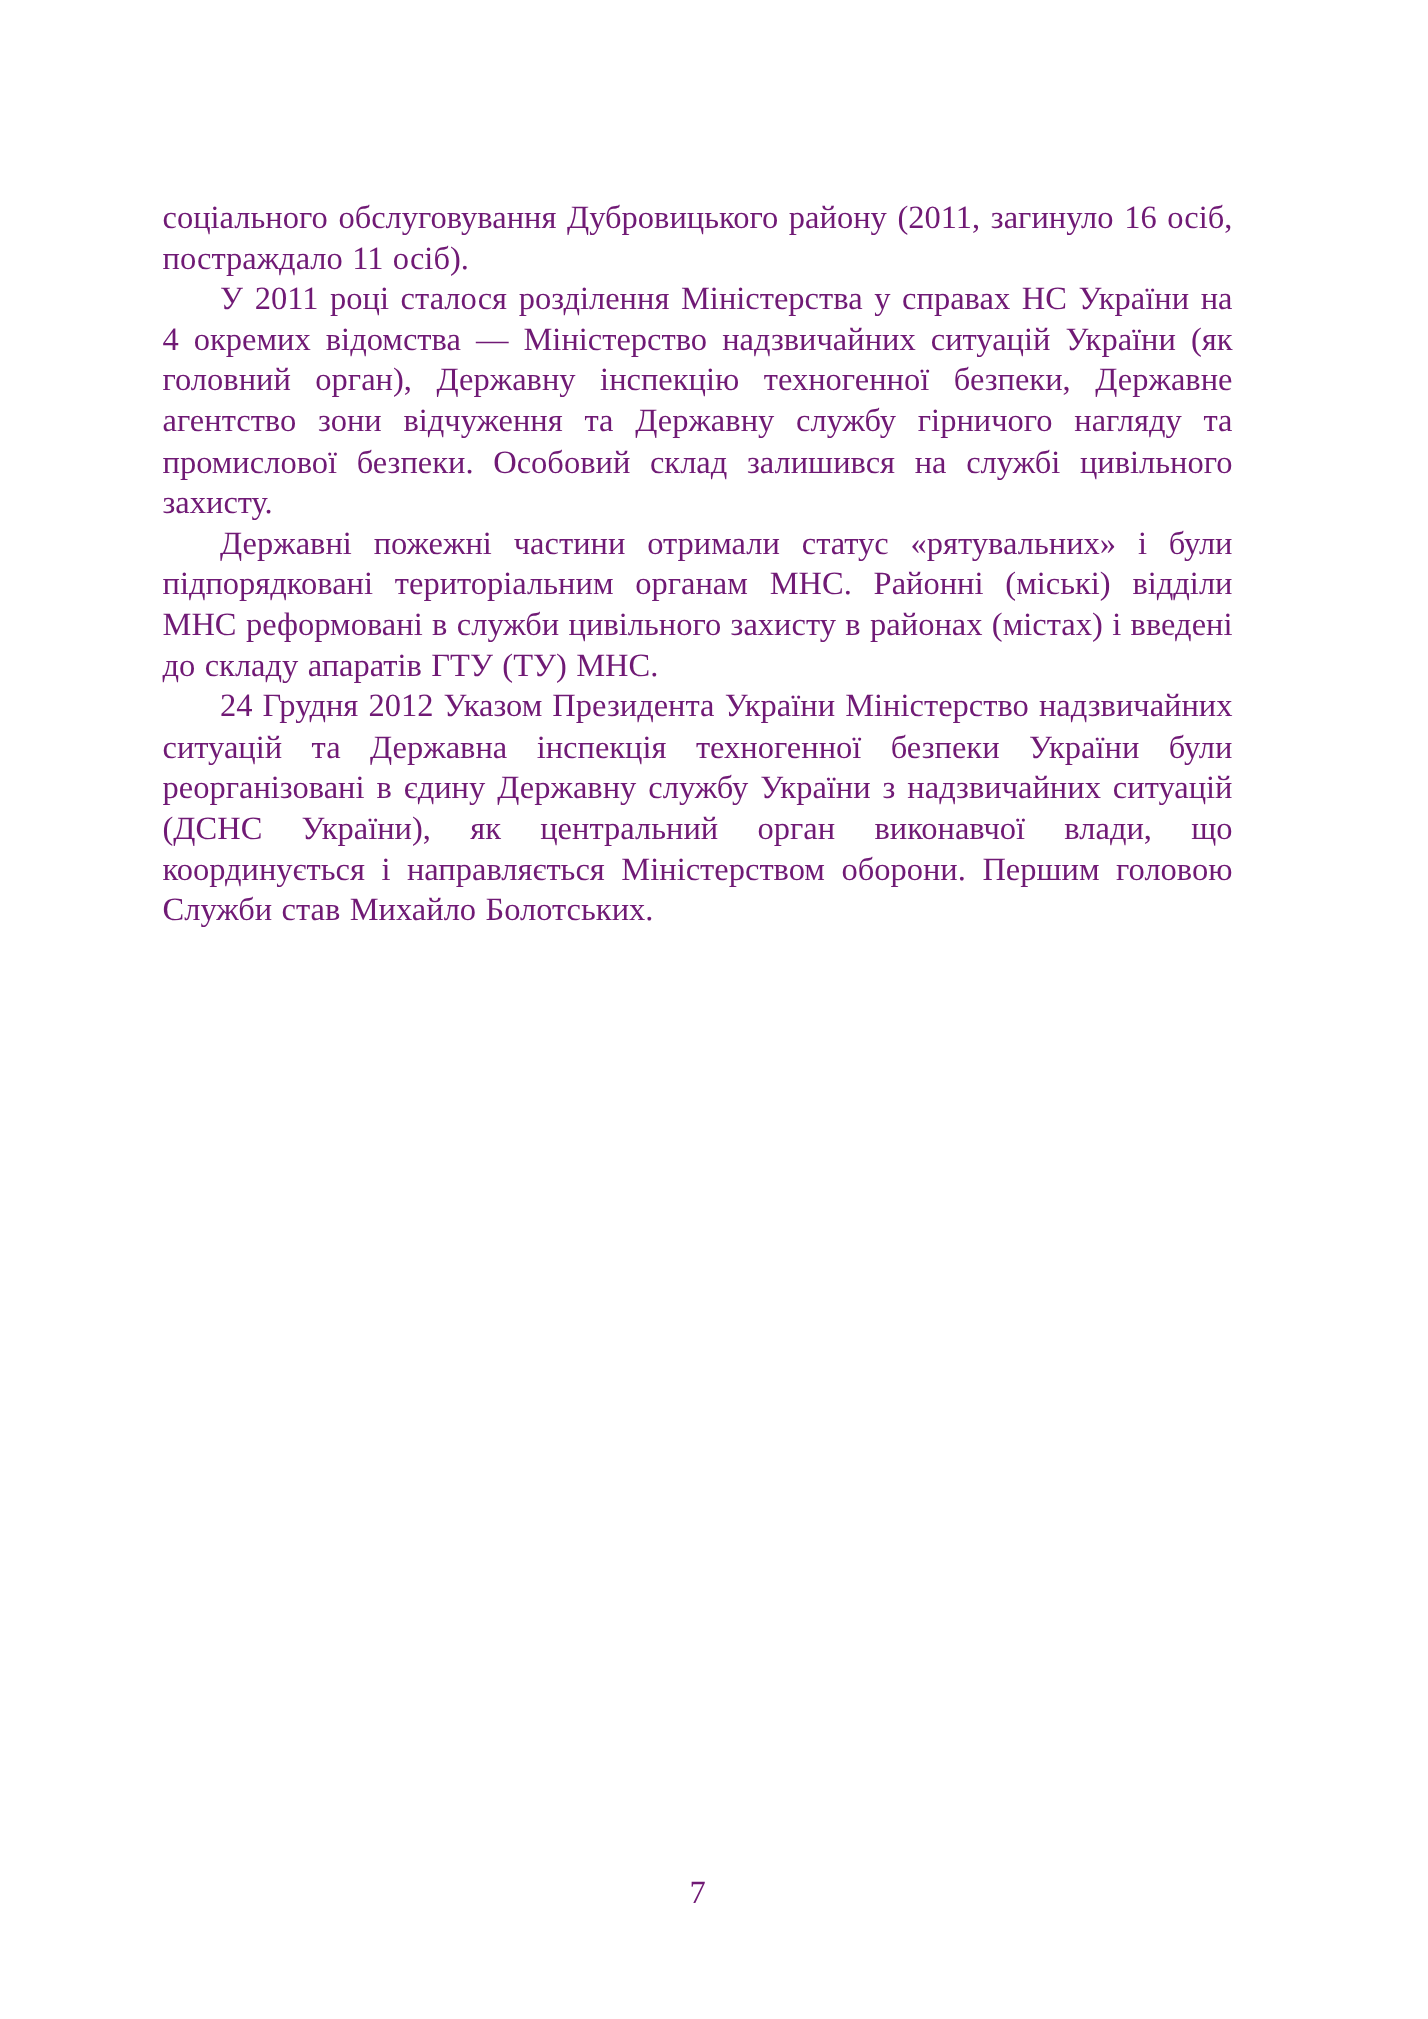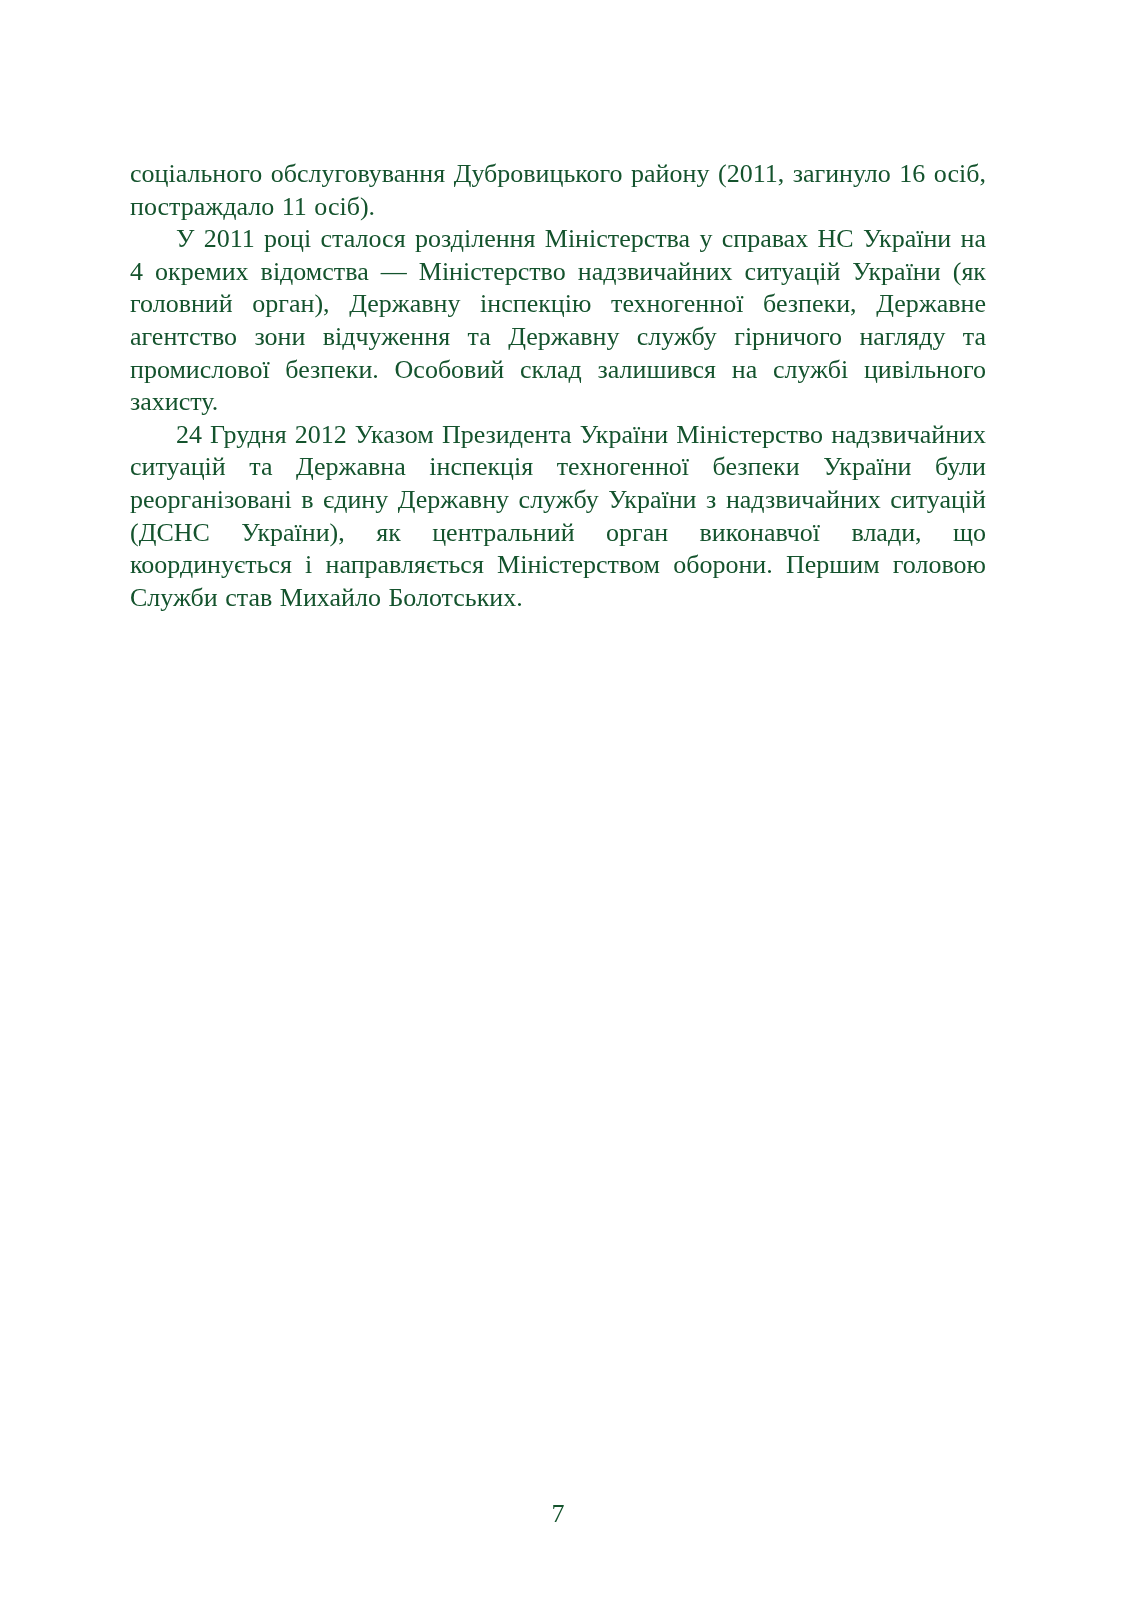--- a/index.html
+++ b/index.html
@@ -6,21 +6,21 @@
     margin: 0;
     padding: 0;
     background: #ffffff;
   }
   .page {
     position: relative;
     width: 1142px;
     height: 1615px;
     background: #ffffff;
     font-family: "Liberation Serif", "DejaVu Serif", serif;
-    color: #14532d;
+    color: #701a75;
     overflow: hidden;
   }
   .text-block {
     position: absolute;
     left: 130px;
     top: 158px;
     width: 856px;
   }
   .para {
     margin: 0;
@@ -43,16 +43,17 @@
     line-height: 32px;
   }
 </style>
 </head>
 <body>
 
 <div class="page">
   <div class="text-block">
     <p class="para no-indent">соціального обслуговування Дубровицького району (2011, загинуло 16 осіб, постраждало 11 осіб).</p>
     <p class="para">У 2011 році сталося розділення Міністерства у справах НС України на 4 окремих відомства — Міністерство надзвичайних ситуацій України (як головний орган), Державну інспекцію техногенної безпеки, Державне агентство зони відчуження та Державну службу гірничого нагляду та промислової безпеки. Особовий склад залишився на службі цивільного захисту.</p>
+    <p class="para">Державні пожежні частини отримали статус «рятувальних» і були підпорядковані територіальним органам МНС. Районні (міські) відділи МНС реформовані в служби цивільного захисту в районах (містах) і введені до складу апаратів ГТУ (ТУ) МНС.</p>
     <p class="para">24 Грудня 2012 Указом Президента України Міністерство надзвичайних ситуацій та Державна інспекція техногенної безпеки України були реорганізовані в єдину Державну службу України з надзвичайних ситуацій (ДСНС України), як центральний орган виконавчої влади, що координується і направляється Міністерством оборони. Першим головою Служби став Михайло Болотських.</p>
   </div>
   <div class="page-number">7</div>
 </div>
 
 </body></html>

